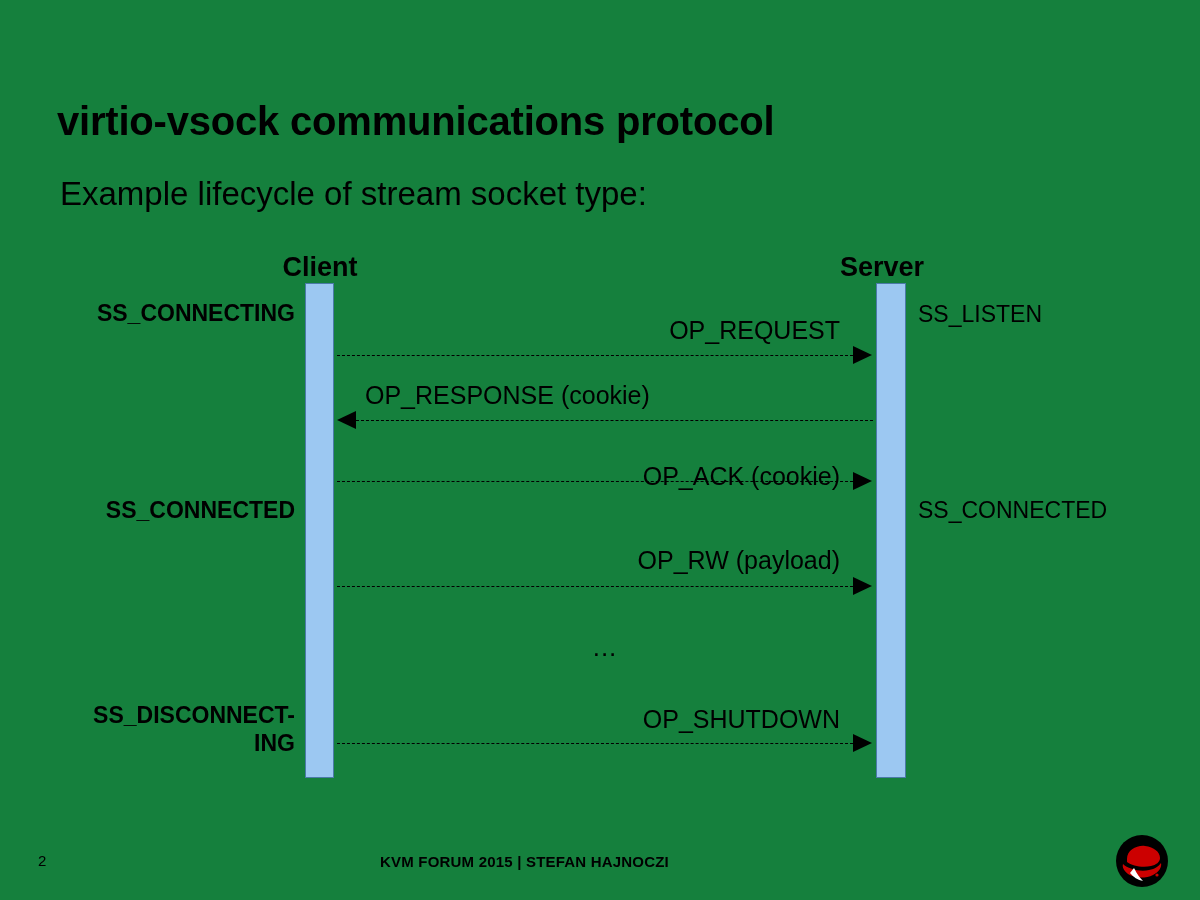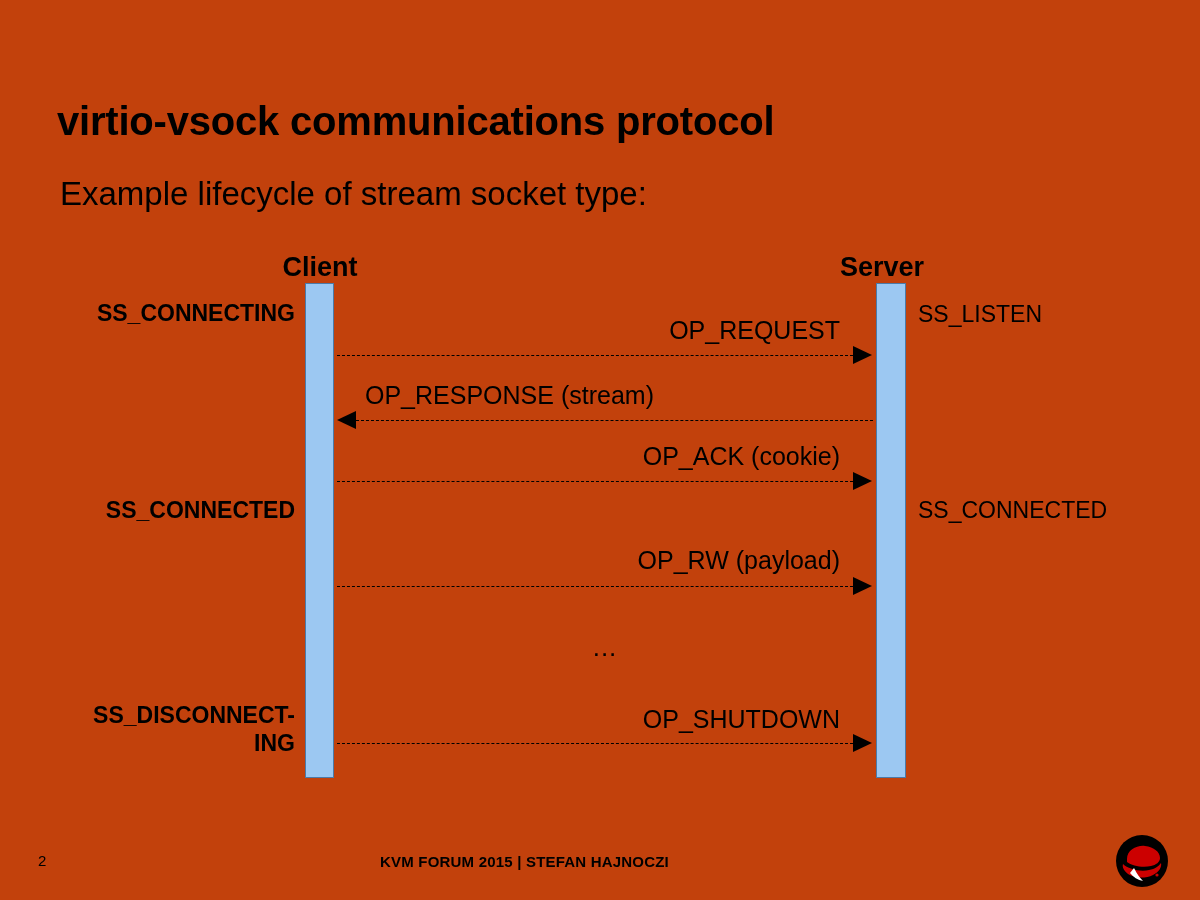--- a/index.html
+++ b/index.html
@@ -8,21 +8,21 @@
     background: #ffffff;
   }
   body {
     font-family: "Liberation Sans", sans-serif;
     color: #000000;
   }
   #slide {
     position: relative;
     width: 1200px;
     height: 900px;
-    background: #c2410c;
+    background: #15803d;
     overflow: hidden;
   }
 
   
   #slide-title {
     position: absolute;
     left: 57px;
     top: 72px;
     font-size: 40px;
     font-weight: bold;
@@ -153,25 +153,25 @@
     <div class="state-label left-align" style="left:918px; top:300px; width:270px;">SS_LISTEN</div>
 
     <div class="state-label right-align" style="left:25px; top:701px; width:270px;">SS_DISCONNECT-
 ING</div>
     <div class="state-label left-align" style="left:918px; top:496px; width:270px;">SS_CONNECTED</div>
 
     <div class="msg-label align-right" style="left:840px; top:316px;">OP_REQUEST</div>
     <div class="msg-line" style="left:337px; top:355px; width:516px;"></div>
     <div class="arrow-head to-right" style="left:853px; top:346px;"></div>
 
-    <div class="msg-label" style="left:365px; top:381px;">OP_RESPONSE (stream)</div>
+    <div class="msg-label" style="left:365px; top:381px;">OP_RESPONSE (cookie)</div>
     <div class="msg-line" style="left:356px; top:420px; width:517px;"></div>
     <div class="arrow-head to-left" style="left:337px; top:411px;"></div>
 
-    <div class="msg-label align-right" style="left:840px; top:442px;">OP_ACK (cookie)</div>
+    <div class="msg-label align-right" style="left:840px; top:462px;">OP_ACK (cookie)</div>
     <div class="msg-line" style="left:337px; top:481px; width:516px;"></div>
     <div class="arrow-head to-right" style="left:853px; top:472px;"></div>
 
     <div class="msg-label align-right" style="left:840px; top:546px;">OP_RW (payload)</div>
     <div class="msg-line" style="left:337px; top:586px; width:516px;"></div>
     <div class="arrow-head to-right" style="left:853px; top:577px;"></div>
 
     <div class="ellipsis-mark" style="left:605px; top:632px;">...</div>
 
     <div class="msg-label align-right" style="left:840px; top:705px;">OP_SHUTDOWN</div>

